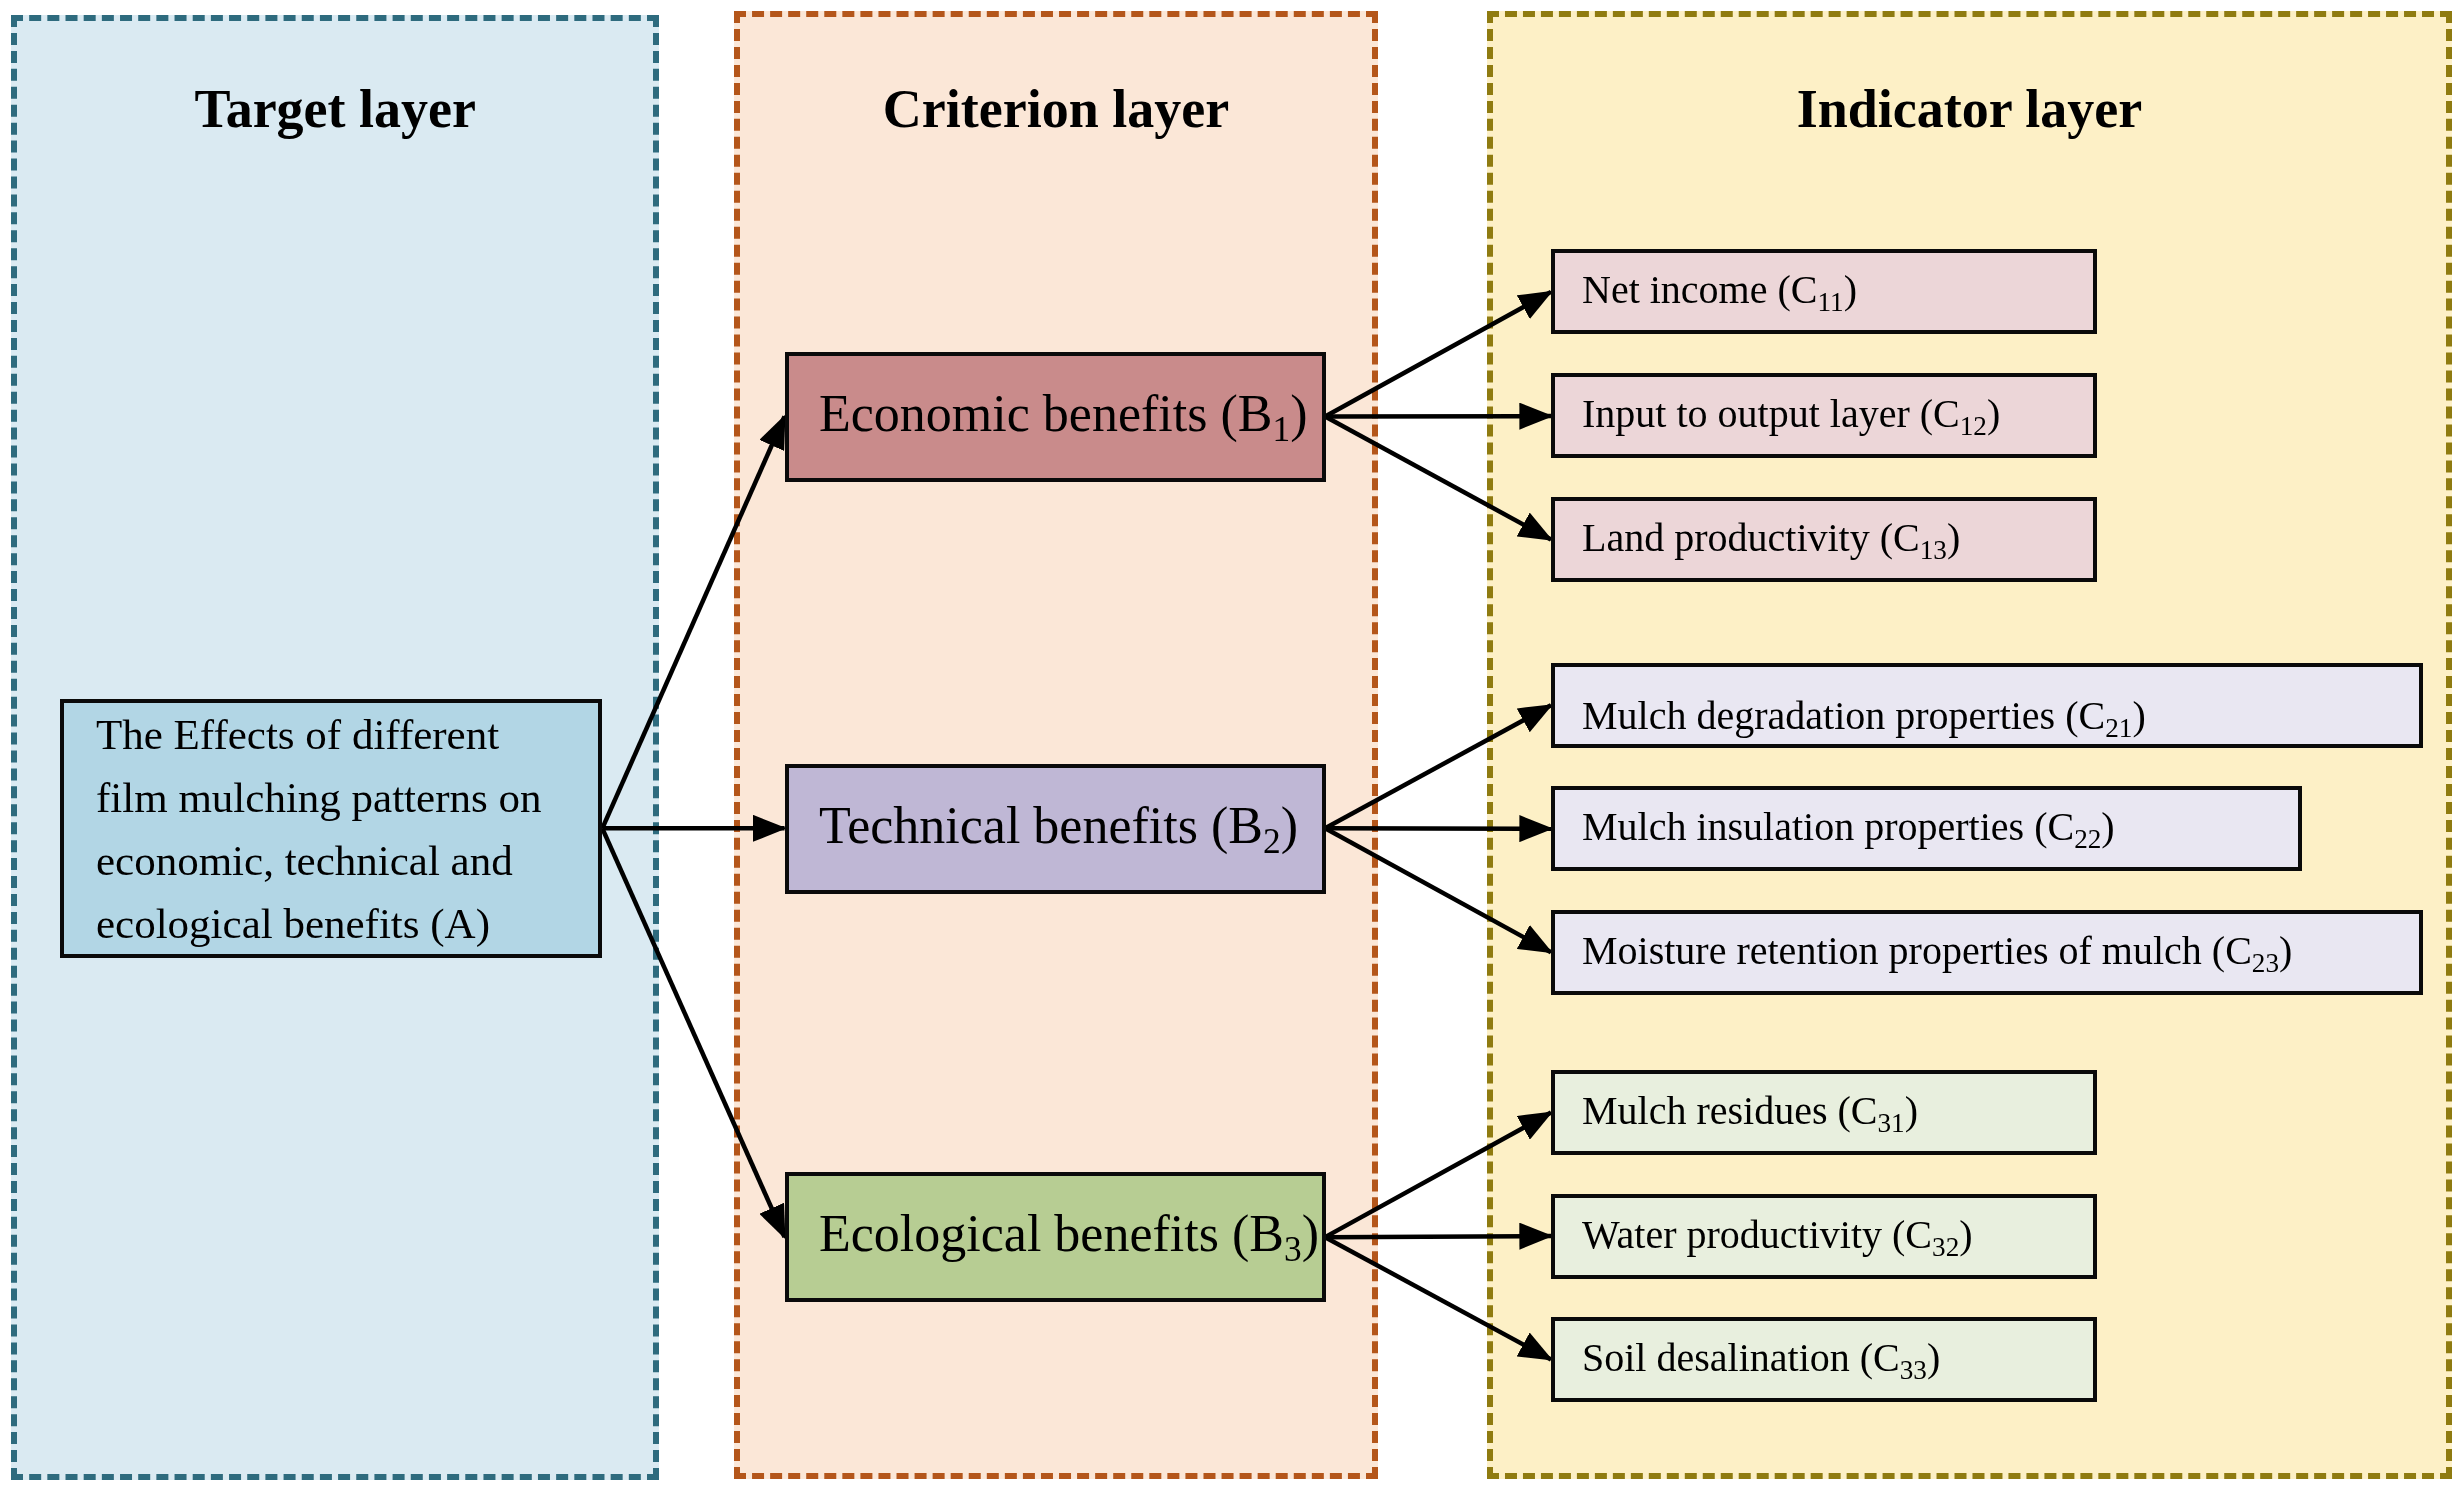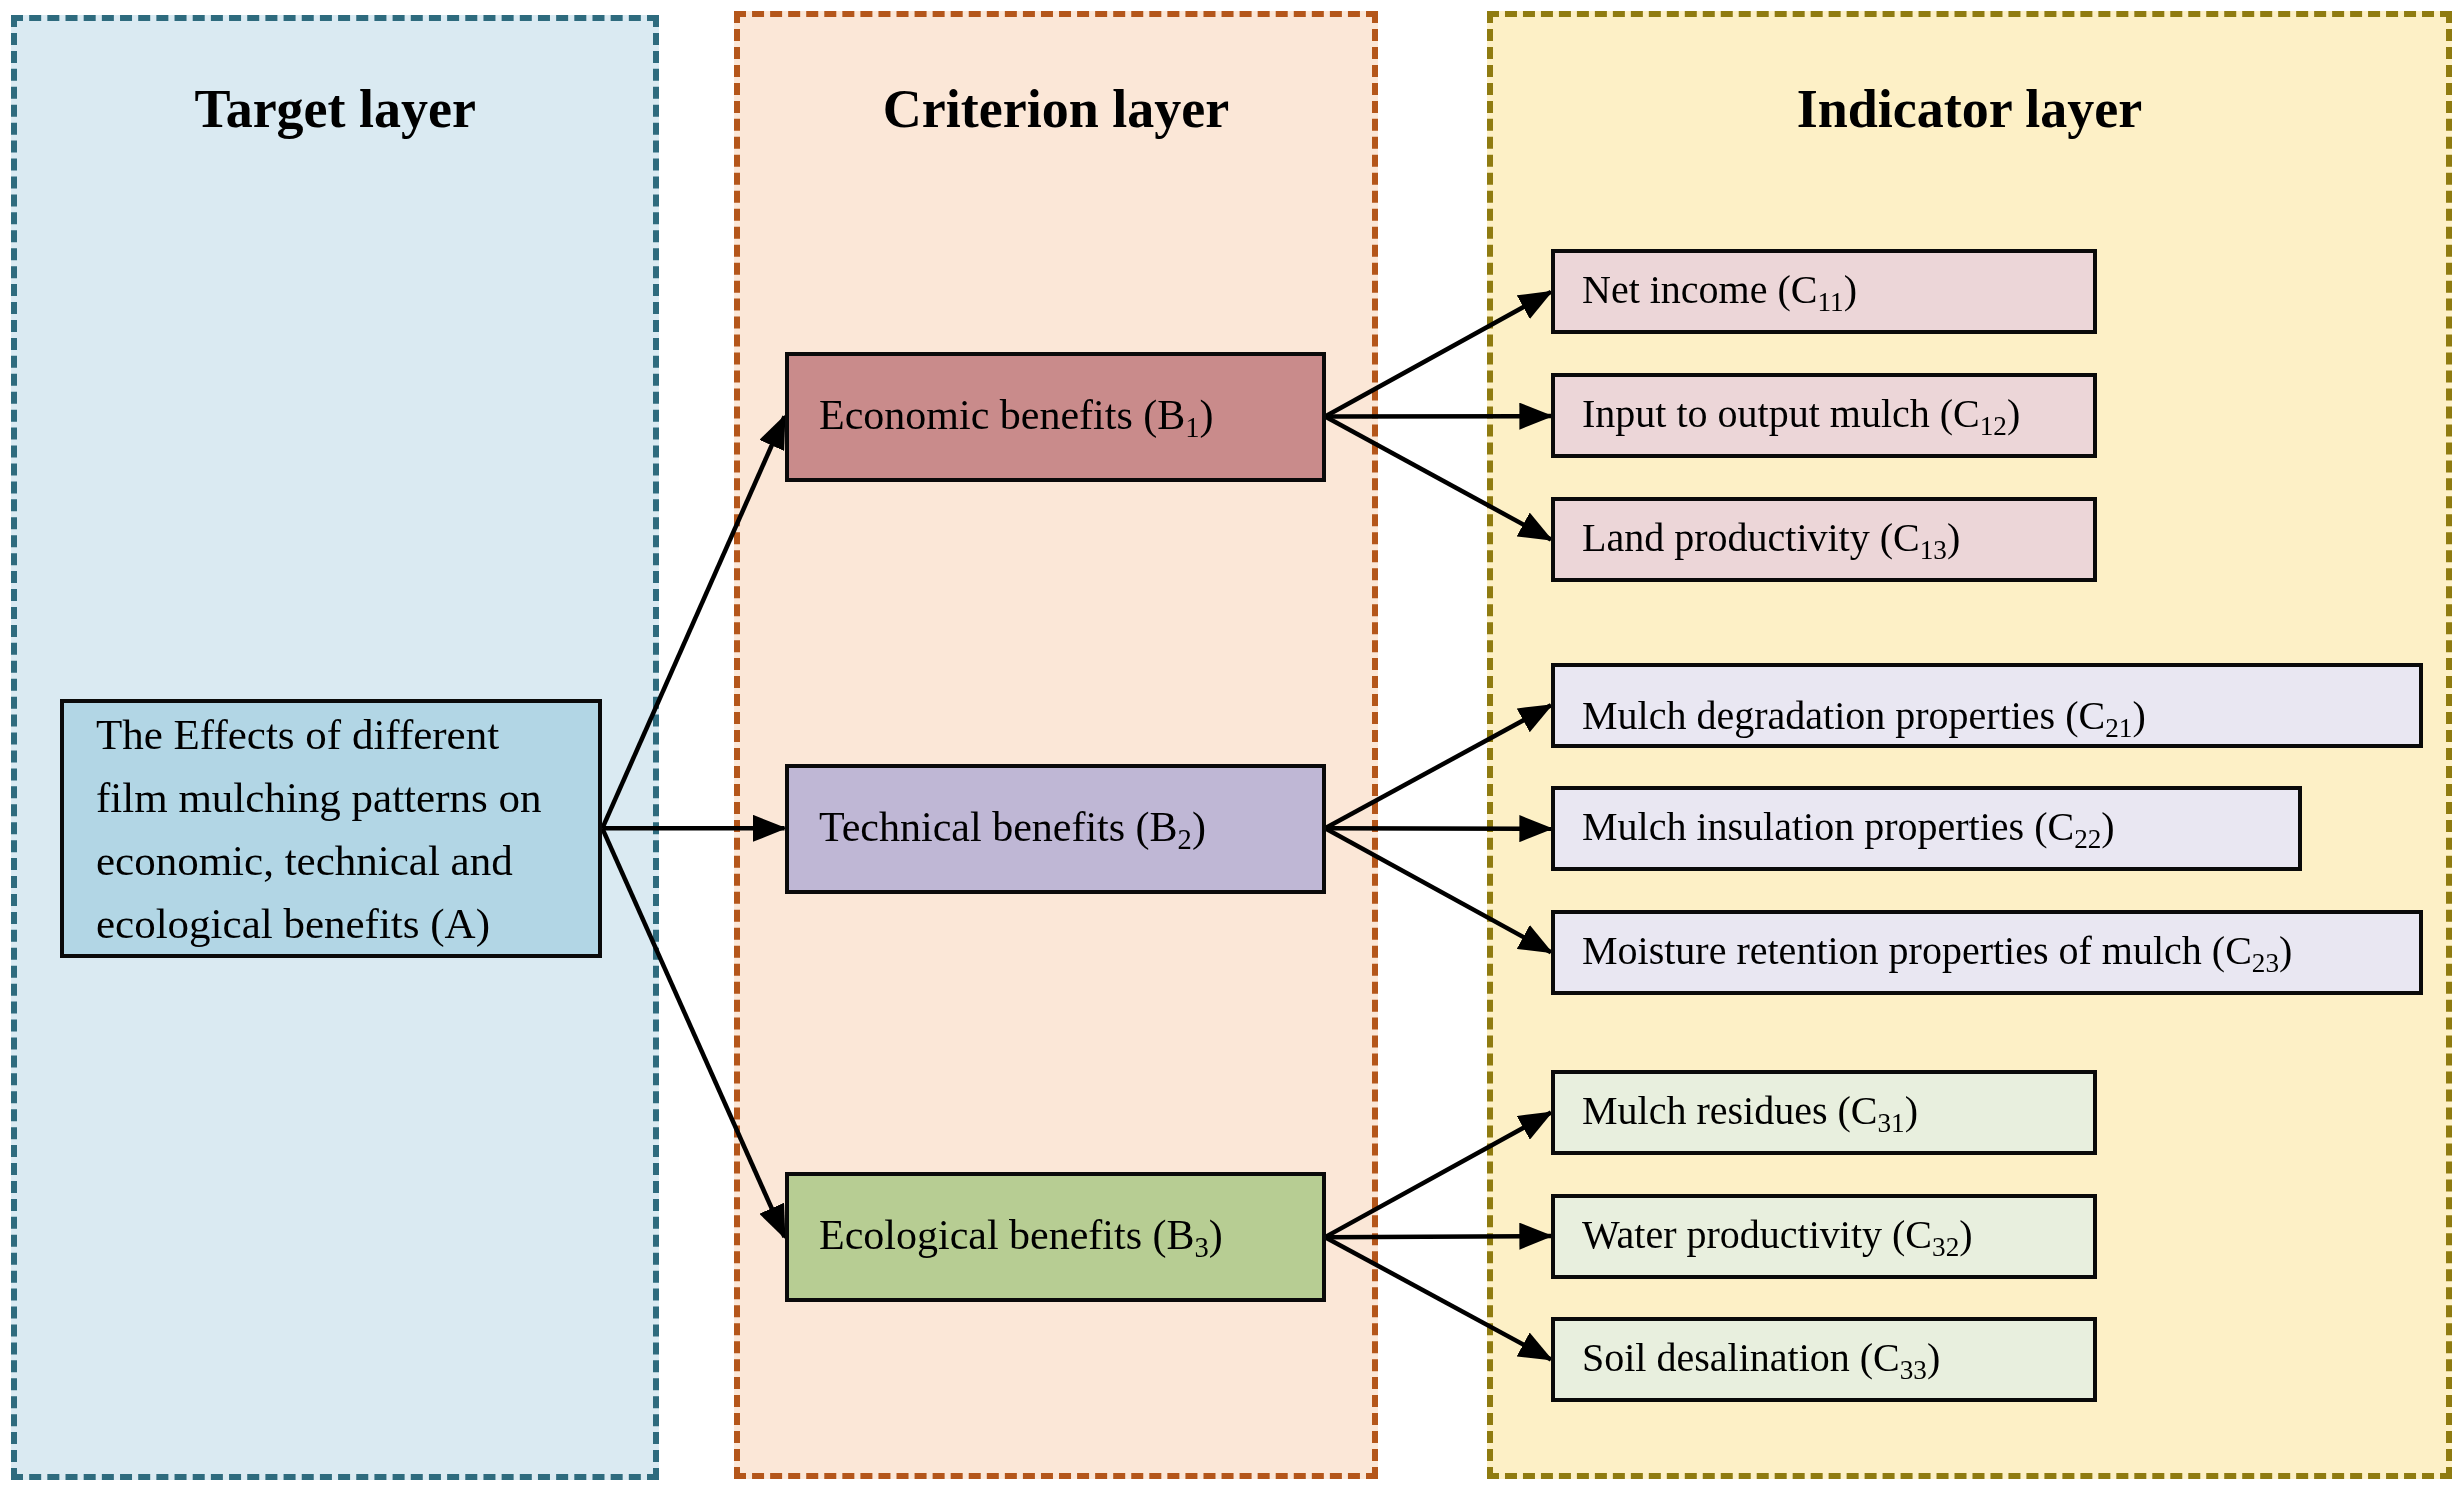--- a/index.html
+++ b/index.html
@@ -45,21 +45,21 @@
     z-index:3;
   }
   .node .lbl{white-space:nowrap;}
   .sub{font-size:0.68em;vertical-align:-0.28em;}
 
   #box-target{left:60px;top:699px;width:542px;height:259px;}
   #box-target .tlines{
     display:flex;flex-direction:column;justify-content:center;
     padding-left:32px;font-size:43px;line-height:63px;
   }
-  .cri{padding-left:30px;font-size:42px;}
+  .cri{padding-left:30px;font-size:52px;}
   #box-economic{left:785px;top:352px;width:541px;height:130px;}
   #box-technical{left:785px;top:764px;width:541px;height:130px;}
   #box-ecological{left:785px;top:1172px;width:541px;height:130px;}
 
   .ind{padding-left:27px;font-size:40px;height:85px;}
   #box-c11{left:1551px;top:249px;width:546px;}
   #box-c12{left:1551px;top:373px;width:546px;}
   #box-c13{left:1551px;top:497px;width:546px;}
   #box-c21{left:1551px;top:663px;width:872px;}
   #box-c22{left:1551px;top:786px;width:751px;}
@@ -117,21 +117,21 @@
     <span class="lbl"><span>Technical benefits (B</span><span class="sub">2</span><span>)</span></span>
   </div>
   <div class="node cri" id="box-ecological" style="background-color: rgb(183, 205, 147);">
     <span class="lbl"><span>Ecological benefits (B</span><span class="sub">3</span><span>)</span></span>
   </div>
 
   <div class="node ind" id="box-c11" style="background-color: rgb(236, 214, 216);">
     <span class="lbl"><span>Net income (C</span><span class="sub">11</span><span>)</span></span>
   </div>
   <div class="node ind" id="box-c12" style="background-color: rgb(236, 214, 216);">
-    <span class="lbl"><span>Input to output mulch (C</span><span class="sub">12</span><span>)</span></span>
+    <span class="lbl"><span>Input to output layer (C</span><span class="sub">12</span><span>)</span></span>
   </div>
   <div class="node ind" id="box-c13" style="background-color: rgb(236, 214, 216);">
     <span class="lbl"><span>Land productivity (C</span><span class="sub">13</span><span>)</span></span>
   </div>
   <div class="node ind" id="box-c21" style="background-color: rgb(233, 231, 242); align-items: flex-end;">
     <span class="lbl"><span>Mulch degradation properties (C</span><span class="sub">21</span><span>)</span></span>
   </div>
   <div class="node ind" id="box-c22" style="background-color: rgb(233, 231, 242);">
     <span class="lbl"><span>Mulch insulation properties (C</span><span class="sub">22</span><span>)</span></span>
   </div>

